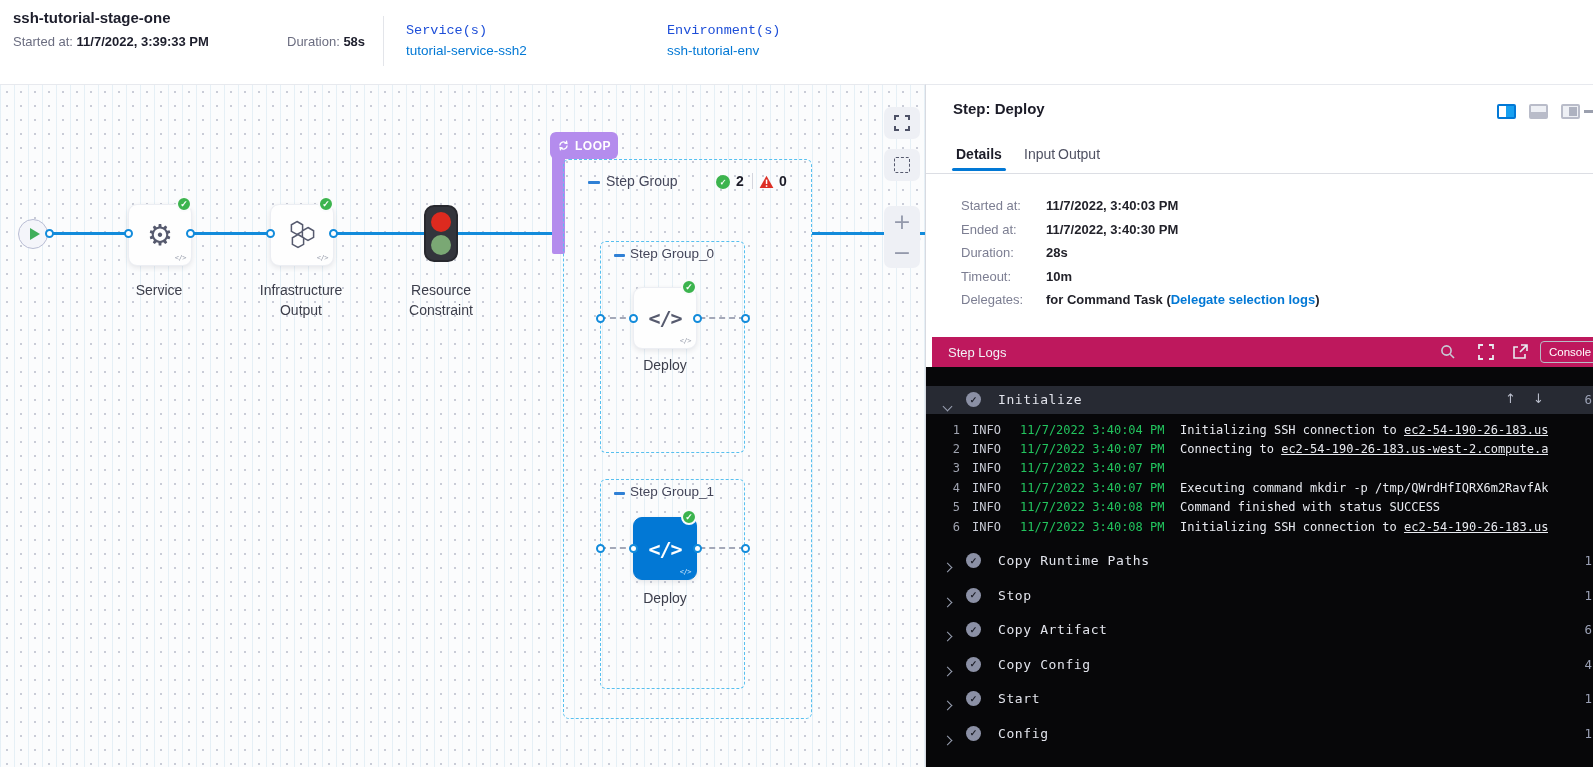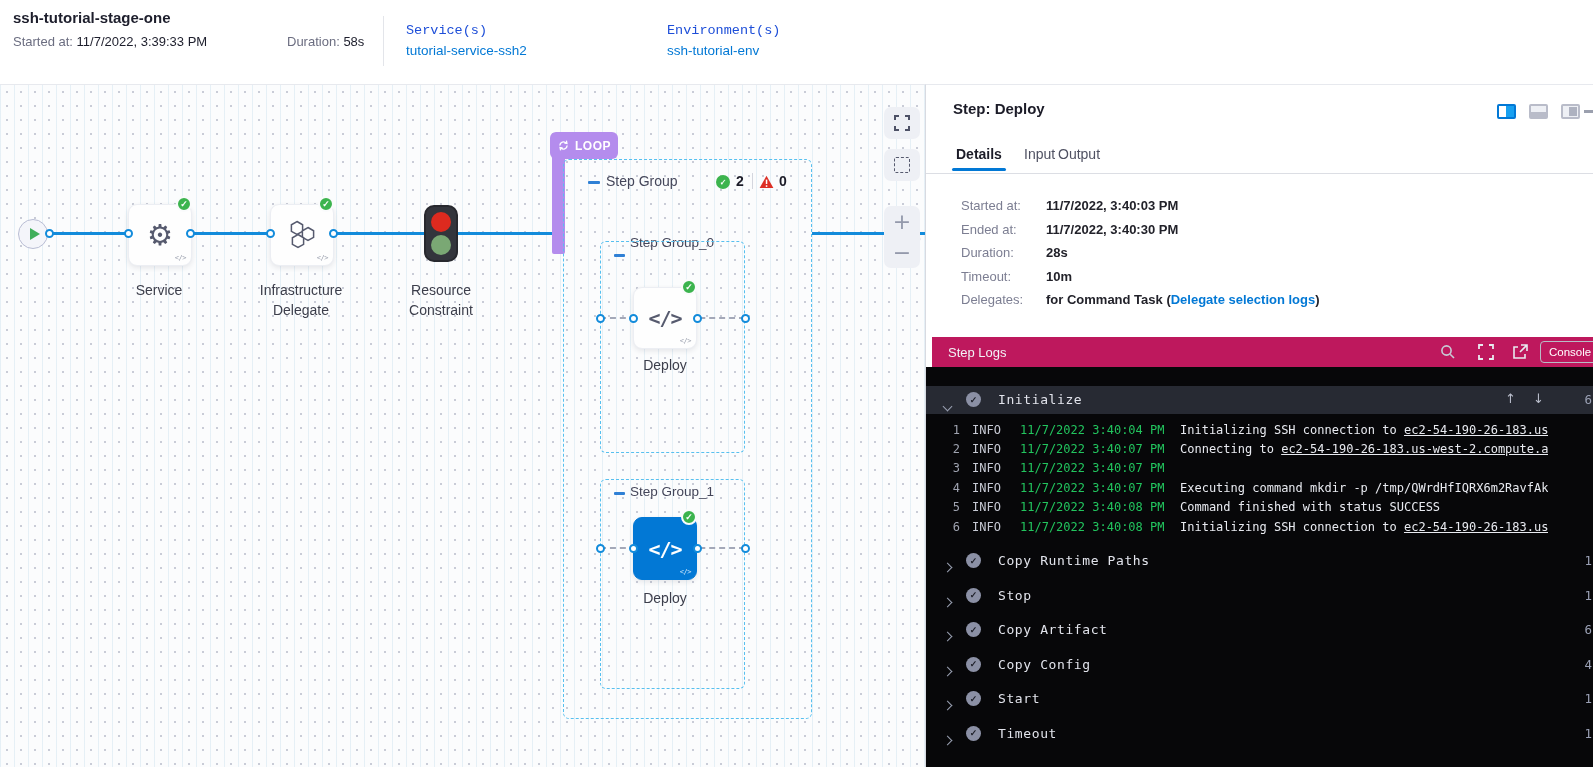--- a/index.html
+++ b/index.html
@@ -4,21 +4,21 @@
 <style>
   * { margin:0; padding:0; box-sizing:border-box; }
   html,body { width:1593px; height:767px; overflow:hidden; background:#fff;
               font-family:"Liberation Sans", sans-serif; }
   #app { position:relative; width:1593px; height:767px; }
 
   
   #top-header { position:absolute; left:0; top:0; width:1593px; height:84px; background:#fff; }
   .hd-title { position:absolute; left:13px; top:9px; font-size:15px; font-weight:bold; color:#1d1e2c; }
   .hd-sub   { position:absolute; top:34px; font-size:13px; color:#6b6d80; }
-  .hd-sub b { color:#1d1e2c; font-weight:400;text-align:center; }
+  .hd-sub b { color:#1d1e2c; font-weight:700;text-align:center; }
   .hd-div   { position:absolute; left:383px; top:16px; width:1px; height:50px; background:#e3e5ea; }
   .hd-col-label { position:absolute; top:23px; font-size:13.5px; color:#1d4ed8;font-family:Liberation Mono, monospace; }
   .hd-col-link  { position:absolute; top:43px; font-size:13.5px; color:#0278d5; cursor:pointer; }
 
   
   #canvas { position:absolute; left:0; top:84px; width:925px; height:683px;
     background-color:#fbfcfd;
     background-image:
       linear-gradient(90deg, rgba(203,226,238,.45) 1px, transparent 1px),
       radial-gradient(circle, #c9ccd7 1px, transparent 1.4px);
@@ -180,21 +180,21 @@
 
     <div class="gnode" style="left:270px; top:119px;">
       <svg width="34" height="30" viewBox="0 0 34 30">
         <polygon points="12,1.5 17.6,4.8 17.6,11.3 12,14.5 6.4,11.3 6.4,4.8" fill="#fff" stroke="#565a6e" stroke-width="1.5"></polygon>
         <polygon points="23,7.5 28.6,10.8 28.6,17.3 23,20.5 17.4,17.3 17.4,10.8" fill="#fff" stroke="#565a6e" stroke-width="1.5"></polygon>
         <polygon points="13,14.5 18.6,17.8 18.6,24.3 13,27.5 7.4,24.3 7.4,17.8" fill="#fff" stroke="#565a6e" stroke-width="1.5"></polygon>
       </svg>
       <span class="mini-code">&lt;/&gt;</span>
     </div>
     <div class="badge-check" style="left:318px; top:111px;">✓</div>
-    <div class="node-label" style="left:241px; top:196px;">Infrastructure Delegate</div>
+    <div class="node-label" style="left:241px; top:196px;">Infrastructure Output</div>
 
     <div id="traffic-node">
       <div class="light red"></div>
       <div class="light green"></div>
     </div>
     <div class="node-label" style="left:381px; top:196px;">Resource Constraint</div>
 
     <div class="loop-strip"></div>
     <div class="loop-badge">
       <svg width="13" height="11" viewBox="0 0 14 12">
@@ -214,21 +214,21 @@
     <div class="sg-vdiv" style="left:752px; top:88px;"></div>
     <svg style="position:absolute; left:759px; top:90px; z-index:3;" width="15" height="14" viewBox="0 0 15 14">
       <path d="M7.5 0.8 14.4 13H0.6Z" fill="#dd2f25"></path>
       <rect x="6.8" y="4.6" width="1.5" height="4.4" fill="#fff"></rect>
       <rect x="6.8" y="10.3" width="1.5" height="1.6" fill="#fff"></rect>
     </svg>
     <div class="sg-count" style="left:779px; top:88px;">0</div>
 
     <div class="sg-box" style="left:600px; top:156px; width:145px; height:212px;"></div>
     <div class="sg-minus" style="left:614px; top:169px; width:11px;"></div>
-    <div class="sg-title" style="left:630px; top:150px; font-size:13.5px;">Step Group_0</div>
+    <div class="sg-title" style="left:630px; top:161px; font-size:13.5px;">Step Group_0</div>
     <div class="dash-edge" style="left:600px; top:232px; width:145px;"></div>
     <div class="port" style="left:596px; top:229px;"></div>
     <div class="port" style="left:629px; top:229px;"></div>
     <div class="port" style="left:693px; top:229px;"></div>
     <div class="port" style="left:741px; top:229px;"></div>
     <div class="gnode" style="left:633px; top:202px;">
       <span class="code-glyph">&lt;/&gt;</span>
       <span class="mini-code">&lt;/&gt;</span>
     </div>
     <div class="badge-check" style="left:681px; top:194px;">✓</div>
@@ -389,20 +389,20 @@
   </div>
           <div class="log-section">
     <span class="chev-wrap"><span class="chev right"></span></span>
     <span class="lcheck">✓</span>
     <span class="sname">Start</span>
     <span class="scount">1</span>
   </div>
           <div class="log-section">
     <span class="chev-wrap"><span class="chev right"></span></span>
     <span class="lcheck">✓</span>
-    <span class="sname">Timeout</span>
+    <span class="sname">Config</span>
     <span class="scount">1</span>
   </div>
         </div>
     </div>
   </div>
 
 </div>
 
 </body></html>

